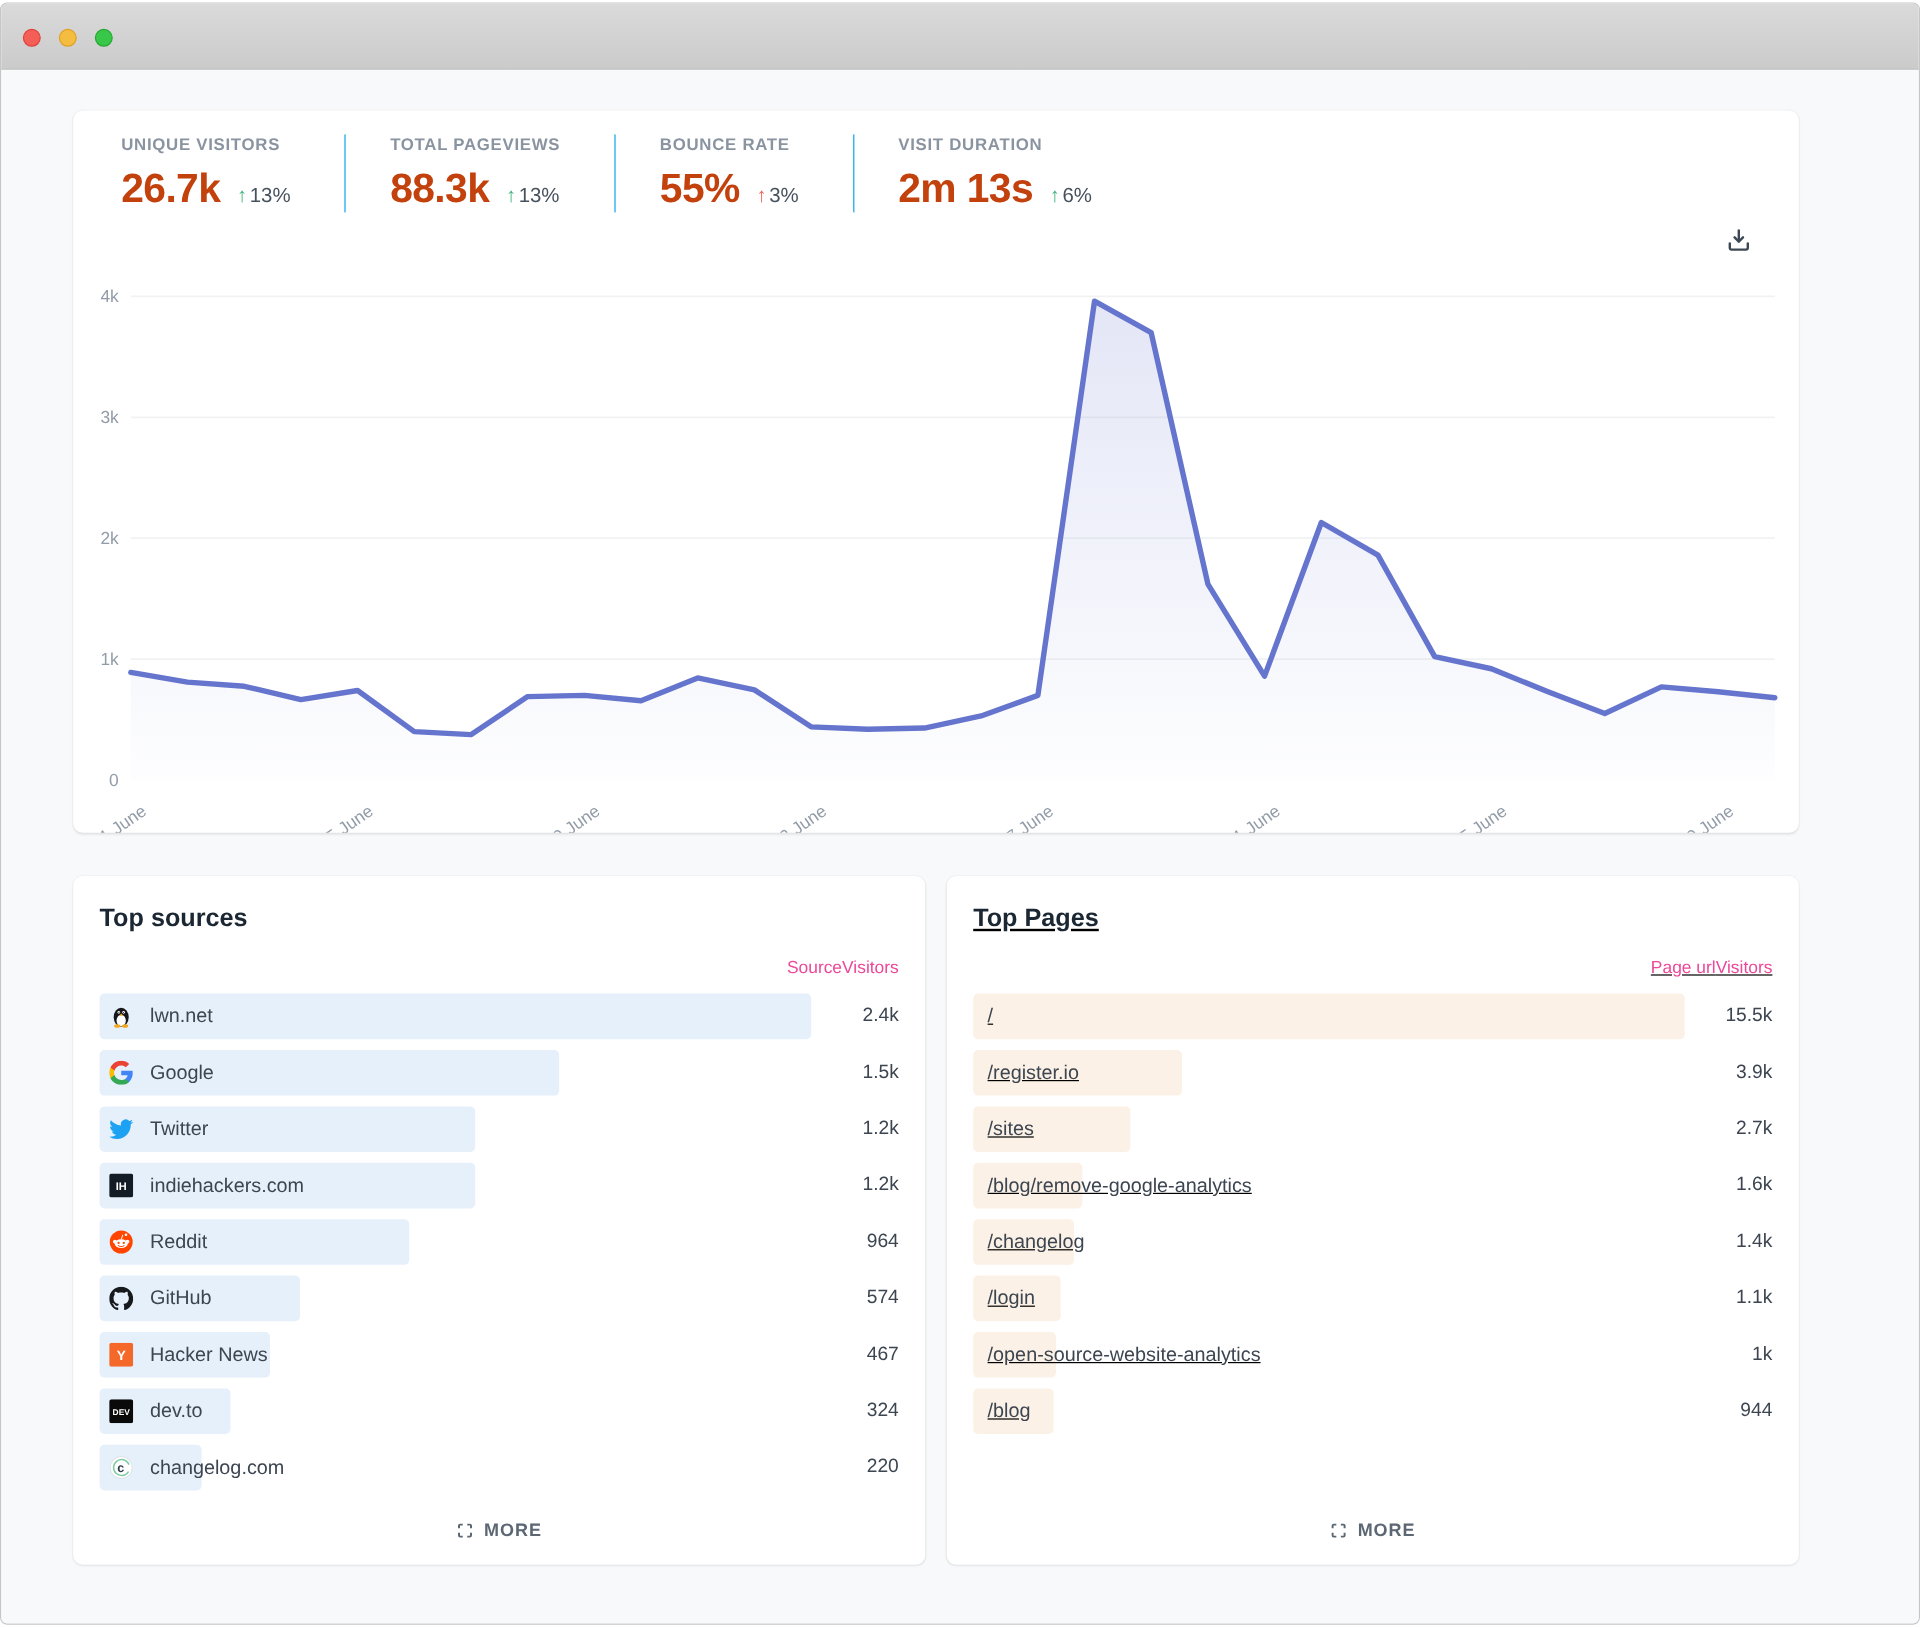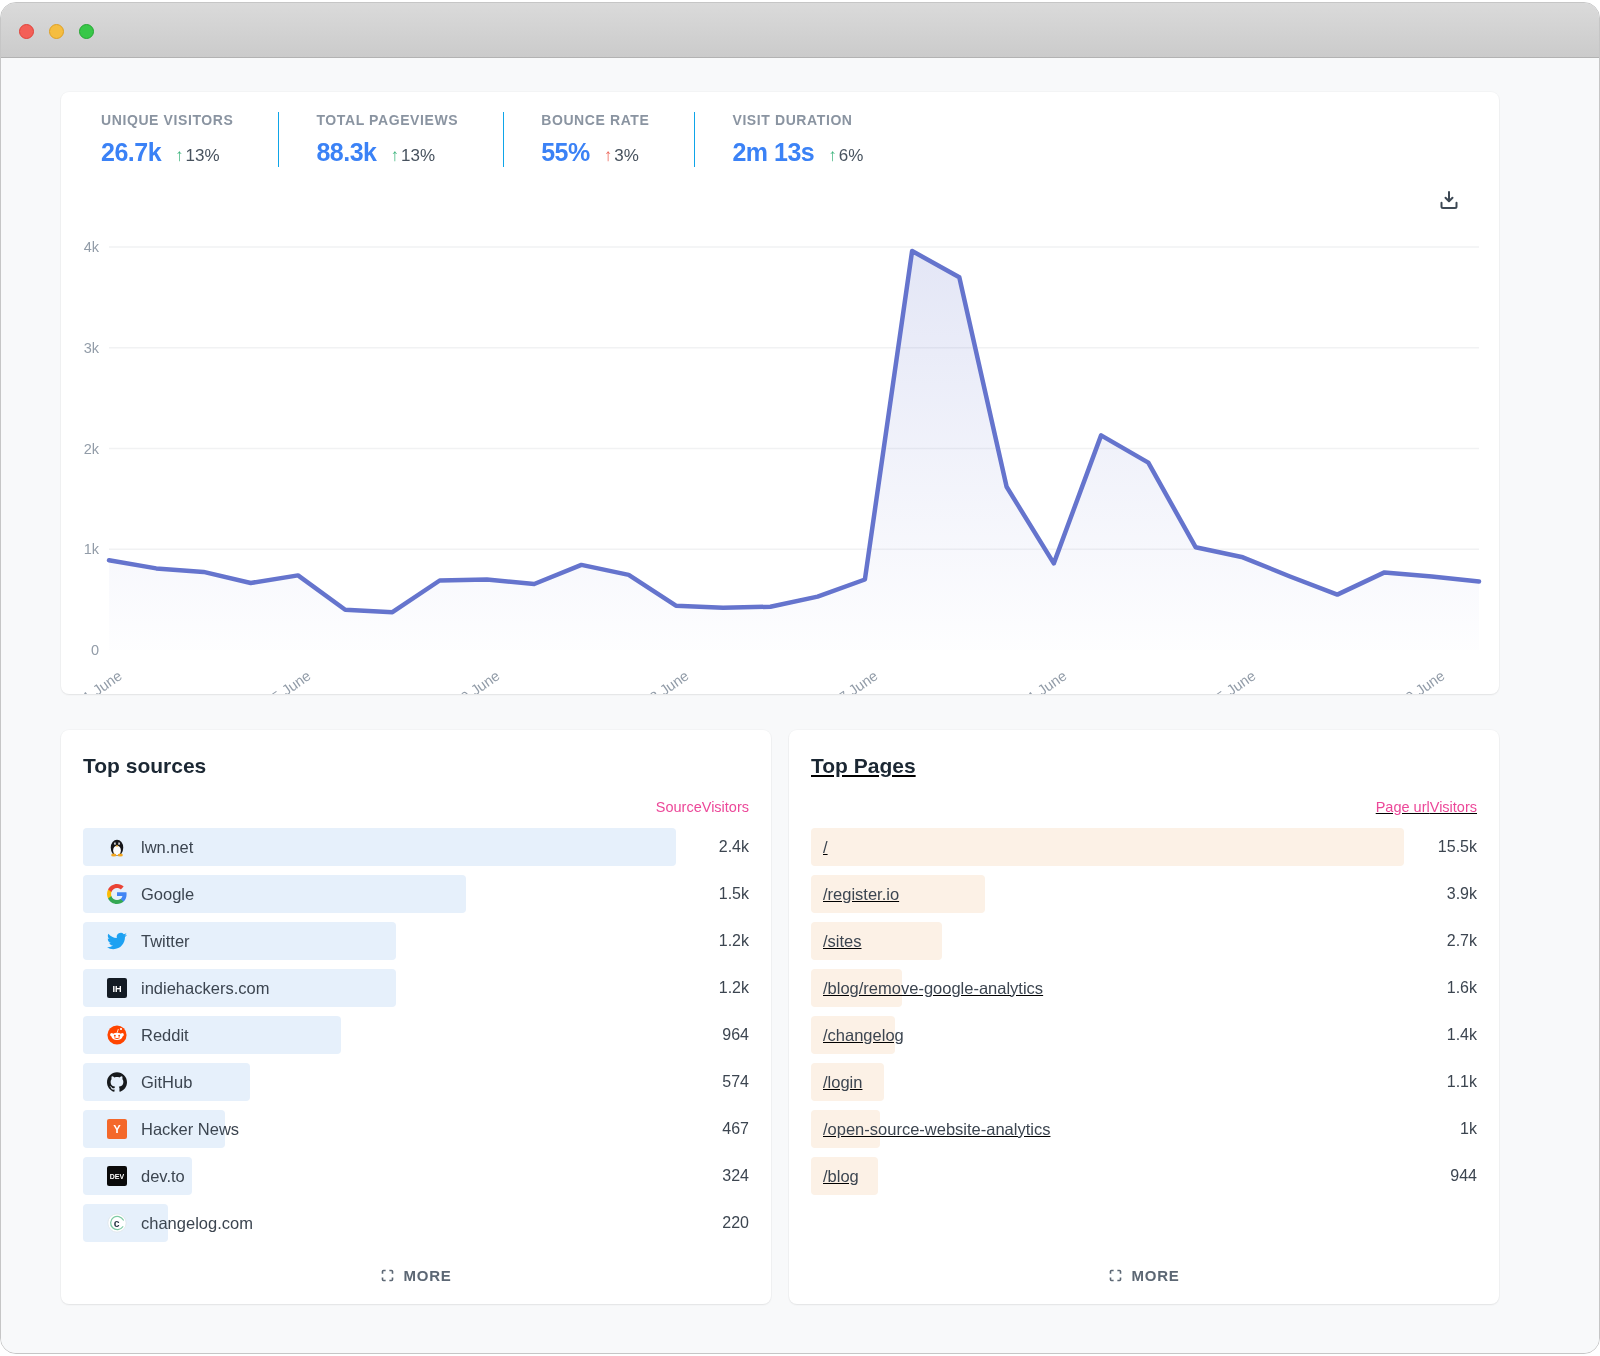--- a/index.html
+++ b/index.html
@@ -1,19 +1,19 @@
 <!DOCTYPE html>
 <html><head>
 <meta charset="utf-8">
 <style>
   * { box-sizing: border-box; margin: 0; padding: 0; }
   html,body { width:1600px; height:1356px; background:#ffffff; font-family:"Liberation Sans",sans-serif; }
   .window {
     position:absolute; left:0; top:2px; width:1600px; height:1352px;
-    border:1px solid #c6c6c6; border-radius:16px; overflow:hidden; background:#f8f9fa;
+    border:1px solid #c6c6c6; border-radius:6px; overflow:hidden; background:#f8f9fa;
   }
   .titlebar {
     height:55px; background:linear-gradient(#dadada,#cbcbcb);
     border-bottom:1px solid #b2b2b2; position:relative;
   }
   .lights { position:absolute; left:18px; top:21px; display:flex; gap:15px; }
   .light { width:15px; height:15px; border-radius:50%; }
   .light.red   { background:#f35f57; border:1px solid #e14139; }
   .light.yellow{ background:#f5bd40; border:1px solid #dfa023; }
   .light.green { background:#38c748; border:1px solid #24a732; }
@@ -22,39 +22,39 @@
     position:absolute; background:#fff; border-radius:8px;
     box-shadow:0 1px 2px rgba(0,0,0,.07), 0 0 0 1px rgba(0,0,0,.02);
   }
   #chart-card { left:60px; top:33px; width:1438px; height:602px; }
   
   .stats { position:absolute; left:40px; top:20px; display:flex; z-index:2; }
   .stat { padding-right:45px; }
   .stat + .stat { border-left:1px solid #0ea5e9; padding-left:37px; }
   .stat-label { font-size:14px; font-weight:700; letter-spacing:.6px; color:#8a94a1; }
   .stat-valrow { margin-top:10px; display:flex; align-items:baseline; }
-  .stat-value { font-size:25px; font-weight:700; color:#3b82f6; letter-spacing:-.5px; }
+  .stat-value { font-size:34px; font-weight:700; color:#c2410c; letter-spacing:-.5px; }
   .stat-change { margin-left:14px; font-size:17px; color:#47525e; }
   .arrow { font-weight:700; margin-right:2px; }
   .arrow.good { color:#3fb57e; }
   .arrow.bad  { color:#ec6357; }
   .dl-btn { position:absolute; left:1376px; top:96px; width:24px; height:24px; cursor:pointer; z-index:2; }
   
   #sources-card { left:60px;  top:671px; width:710px; height:574px; }
   #pages-card   { left:788px; top:671px; width:710px; height:574px;text-decoration:underline; }
   .list-card-inner { position:relative; padding:24px 22px; height:100%; }
   .list-title { font-size:21px; font-weight:700; color:#1b2733; }
   .list-header { display:flex; justify-content:flex-end; margin-top:21px;
                  font-size:14.5px; font-weight:500; color:#ec4899; }
   .rows { margin-top:13px; }
   .row { position:relative; height:38px; margin-bottom:9px; width:100%; cursor:pointer; }
   .row-bar { position:absolute; left:0; top:0; height:100%; border-radius:4px; }
   .blue-bar  .row-bar { background:#e6f0fb; }
   .peach-bar .row-bar { background:#fcf1e6; }
-  .row-content { position:relative; display:flex; align-items:center; height:100%; padding-left:24px; }
+  .row-content { position:relative; display:flex; align-items:center; height:100%; padding-left:8px; }
   .row-icon { width:20px; height:20px; margin-right:14px; flex:0 0 20px; display:inline-flex; }
   .row-icon svg { width:20px; height:20px; }
   .row-label { font-size:16.5px; color:#3c4550; white-space:nowrap; }
   .row-value { position:absolute; right:0; top:0; height:38px; line-height:38px;
                font-size:16px; color:#3c4550; }
   .no-icon .row-content { padding-left:12px; }
   .more-btn {
     position:absolute; left:0; right:0; bottom:20px; margin:auto;
     width:120px; display:flex; align-items:center; justify-content:center; gap:8px;
     color:#5c6774; font-size:15px; font-weight:700; letter-spacing:.8px; cursor:pointer;

